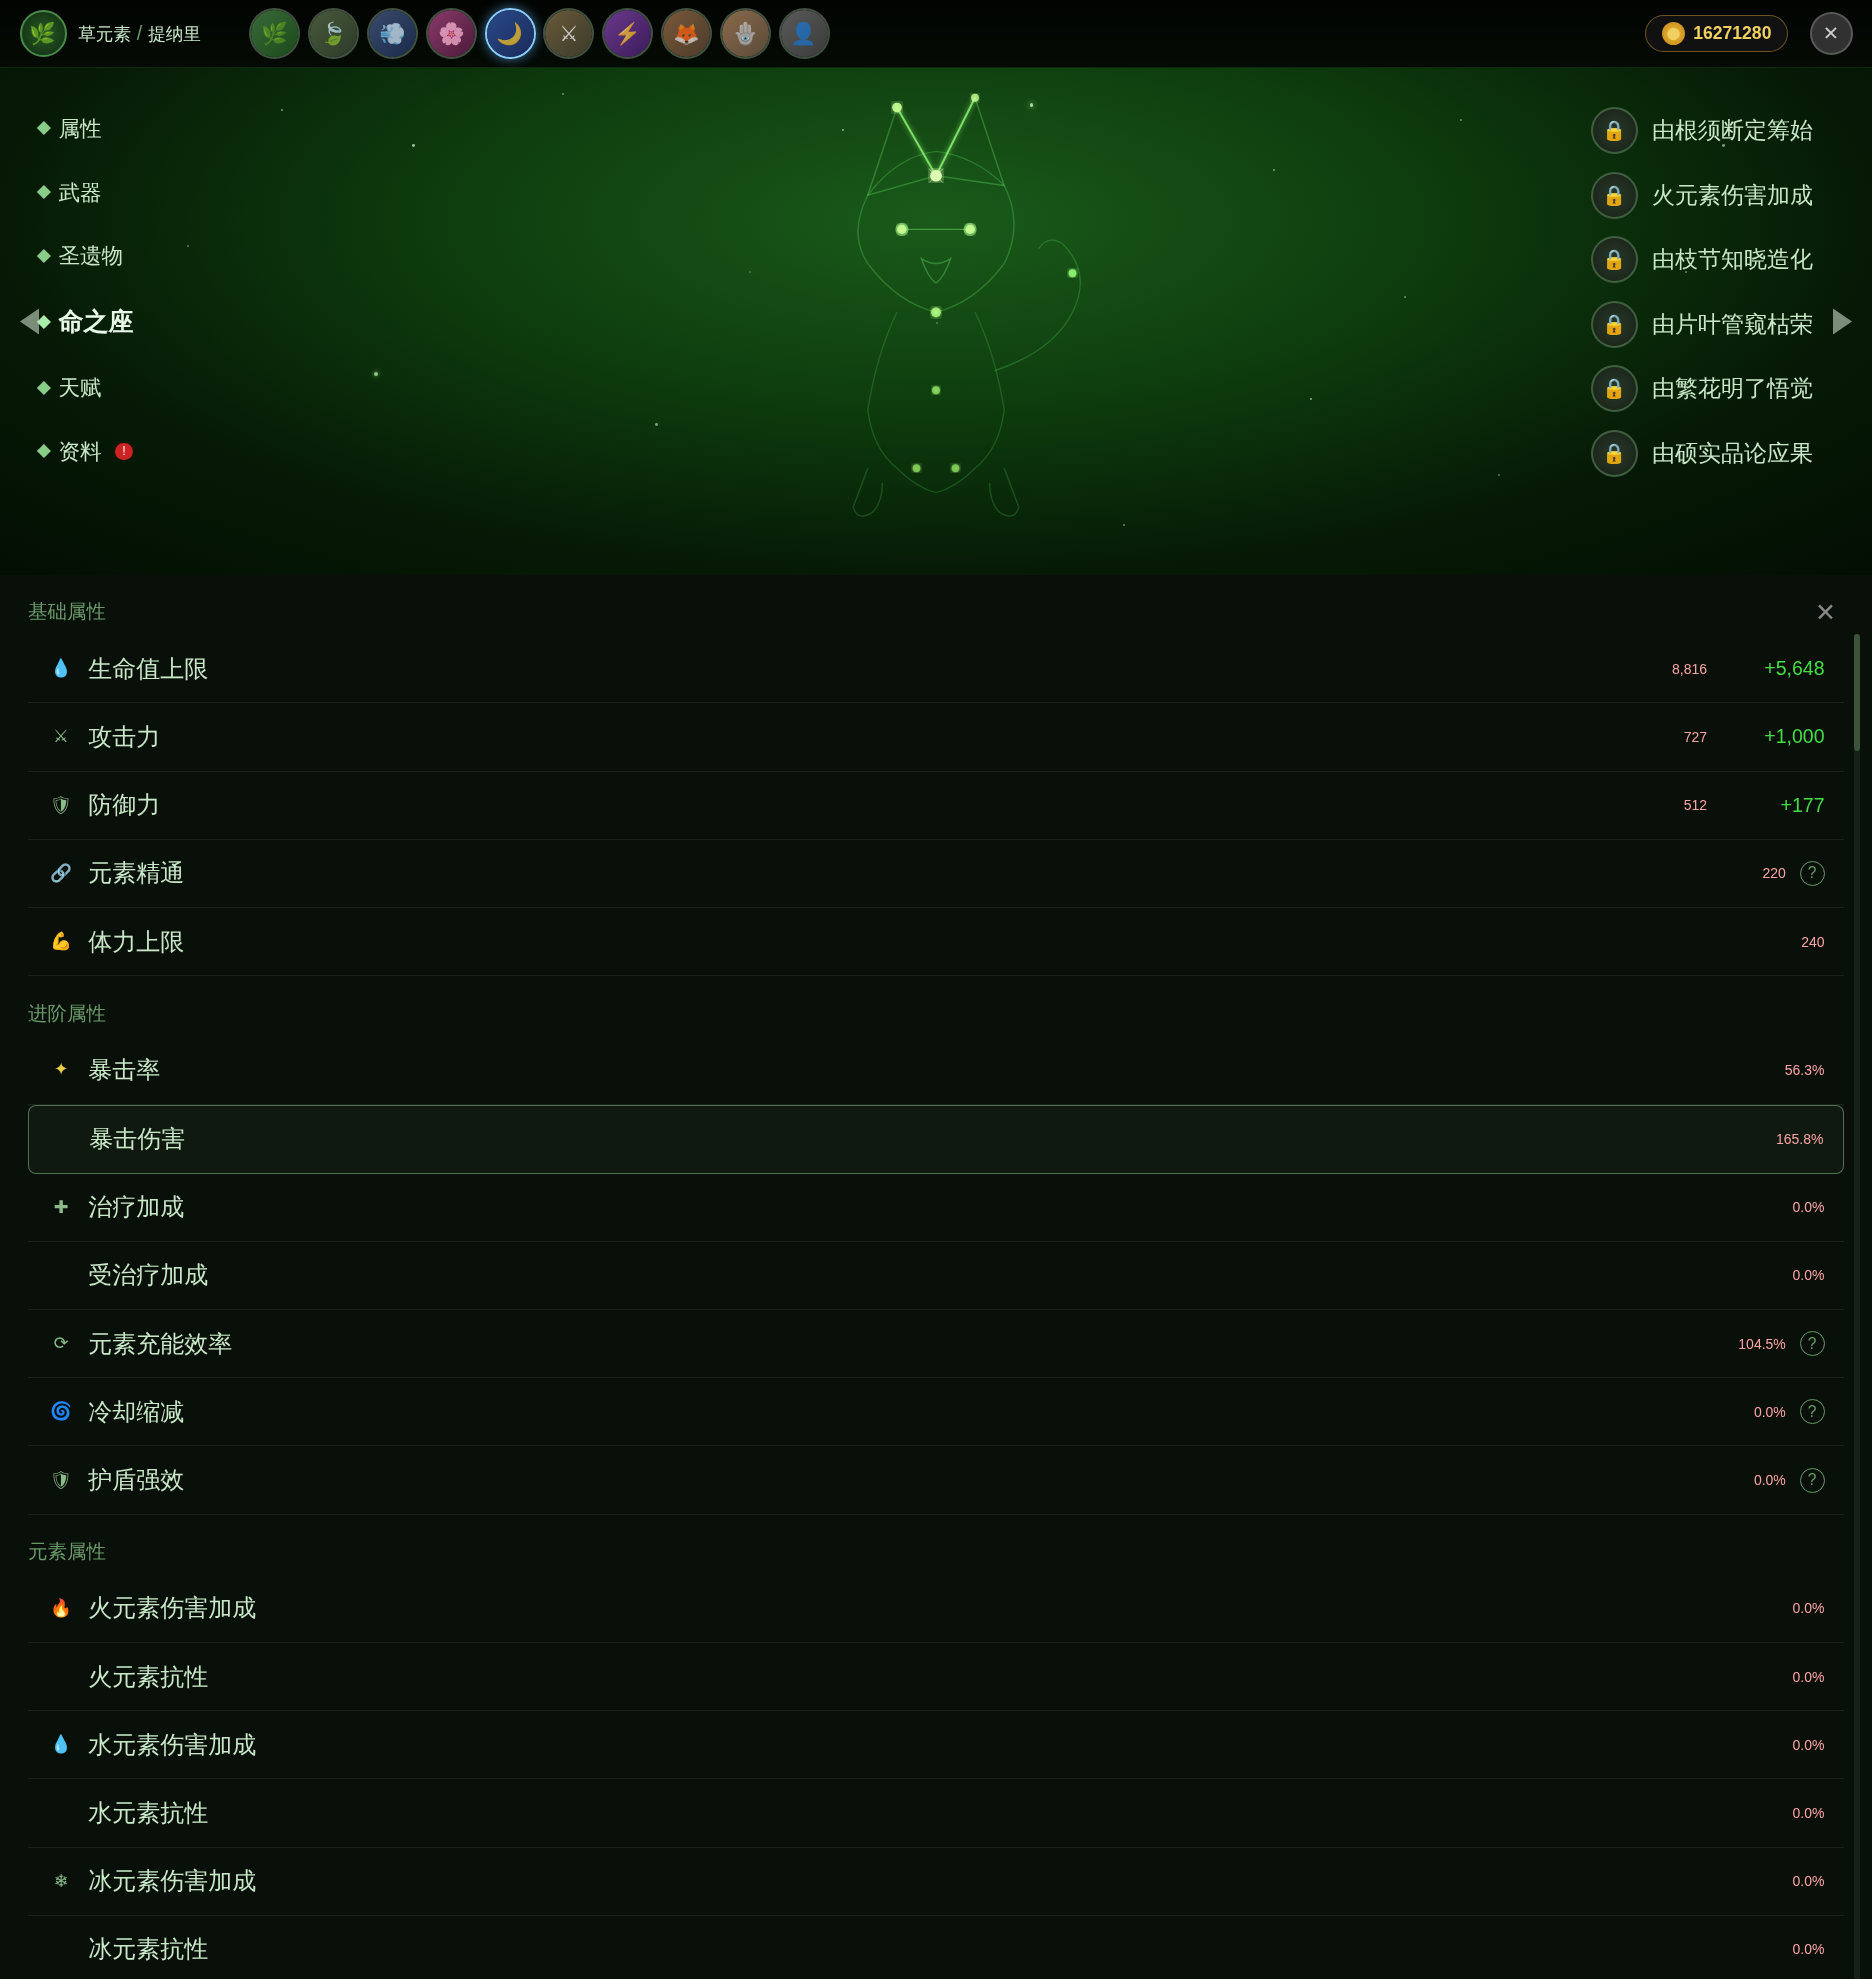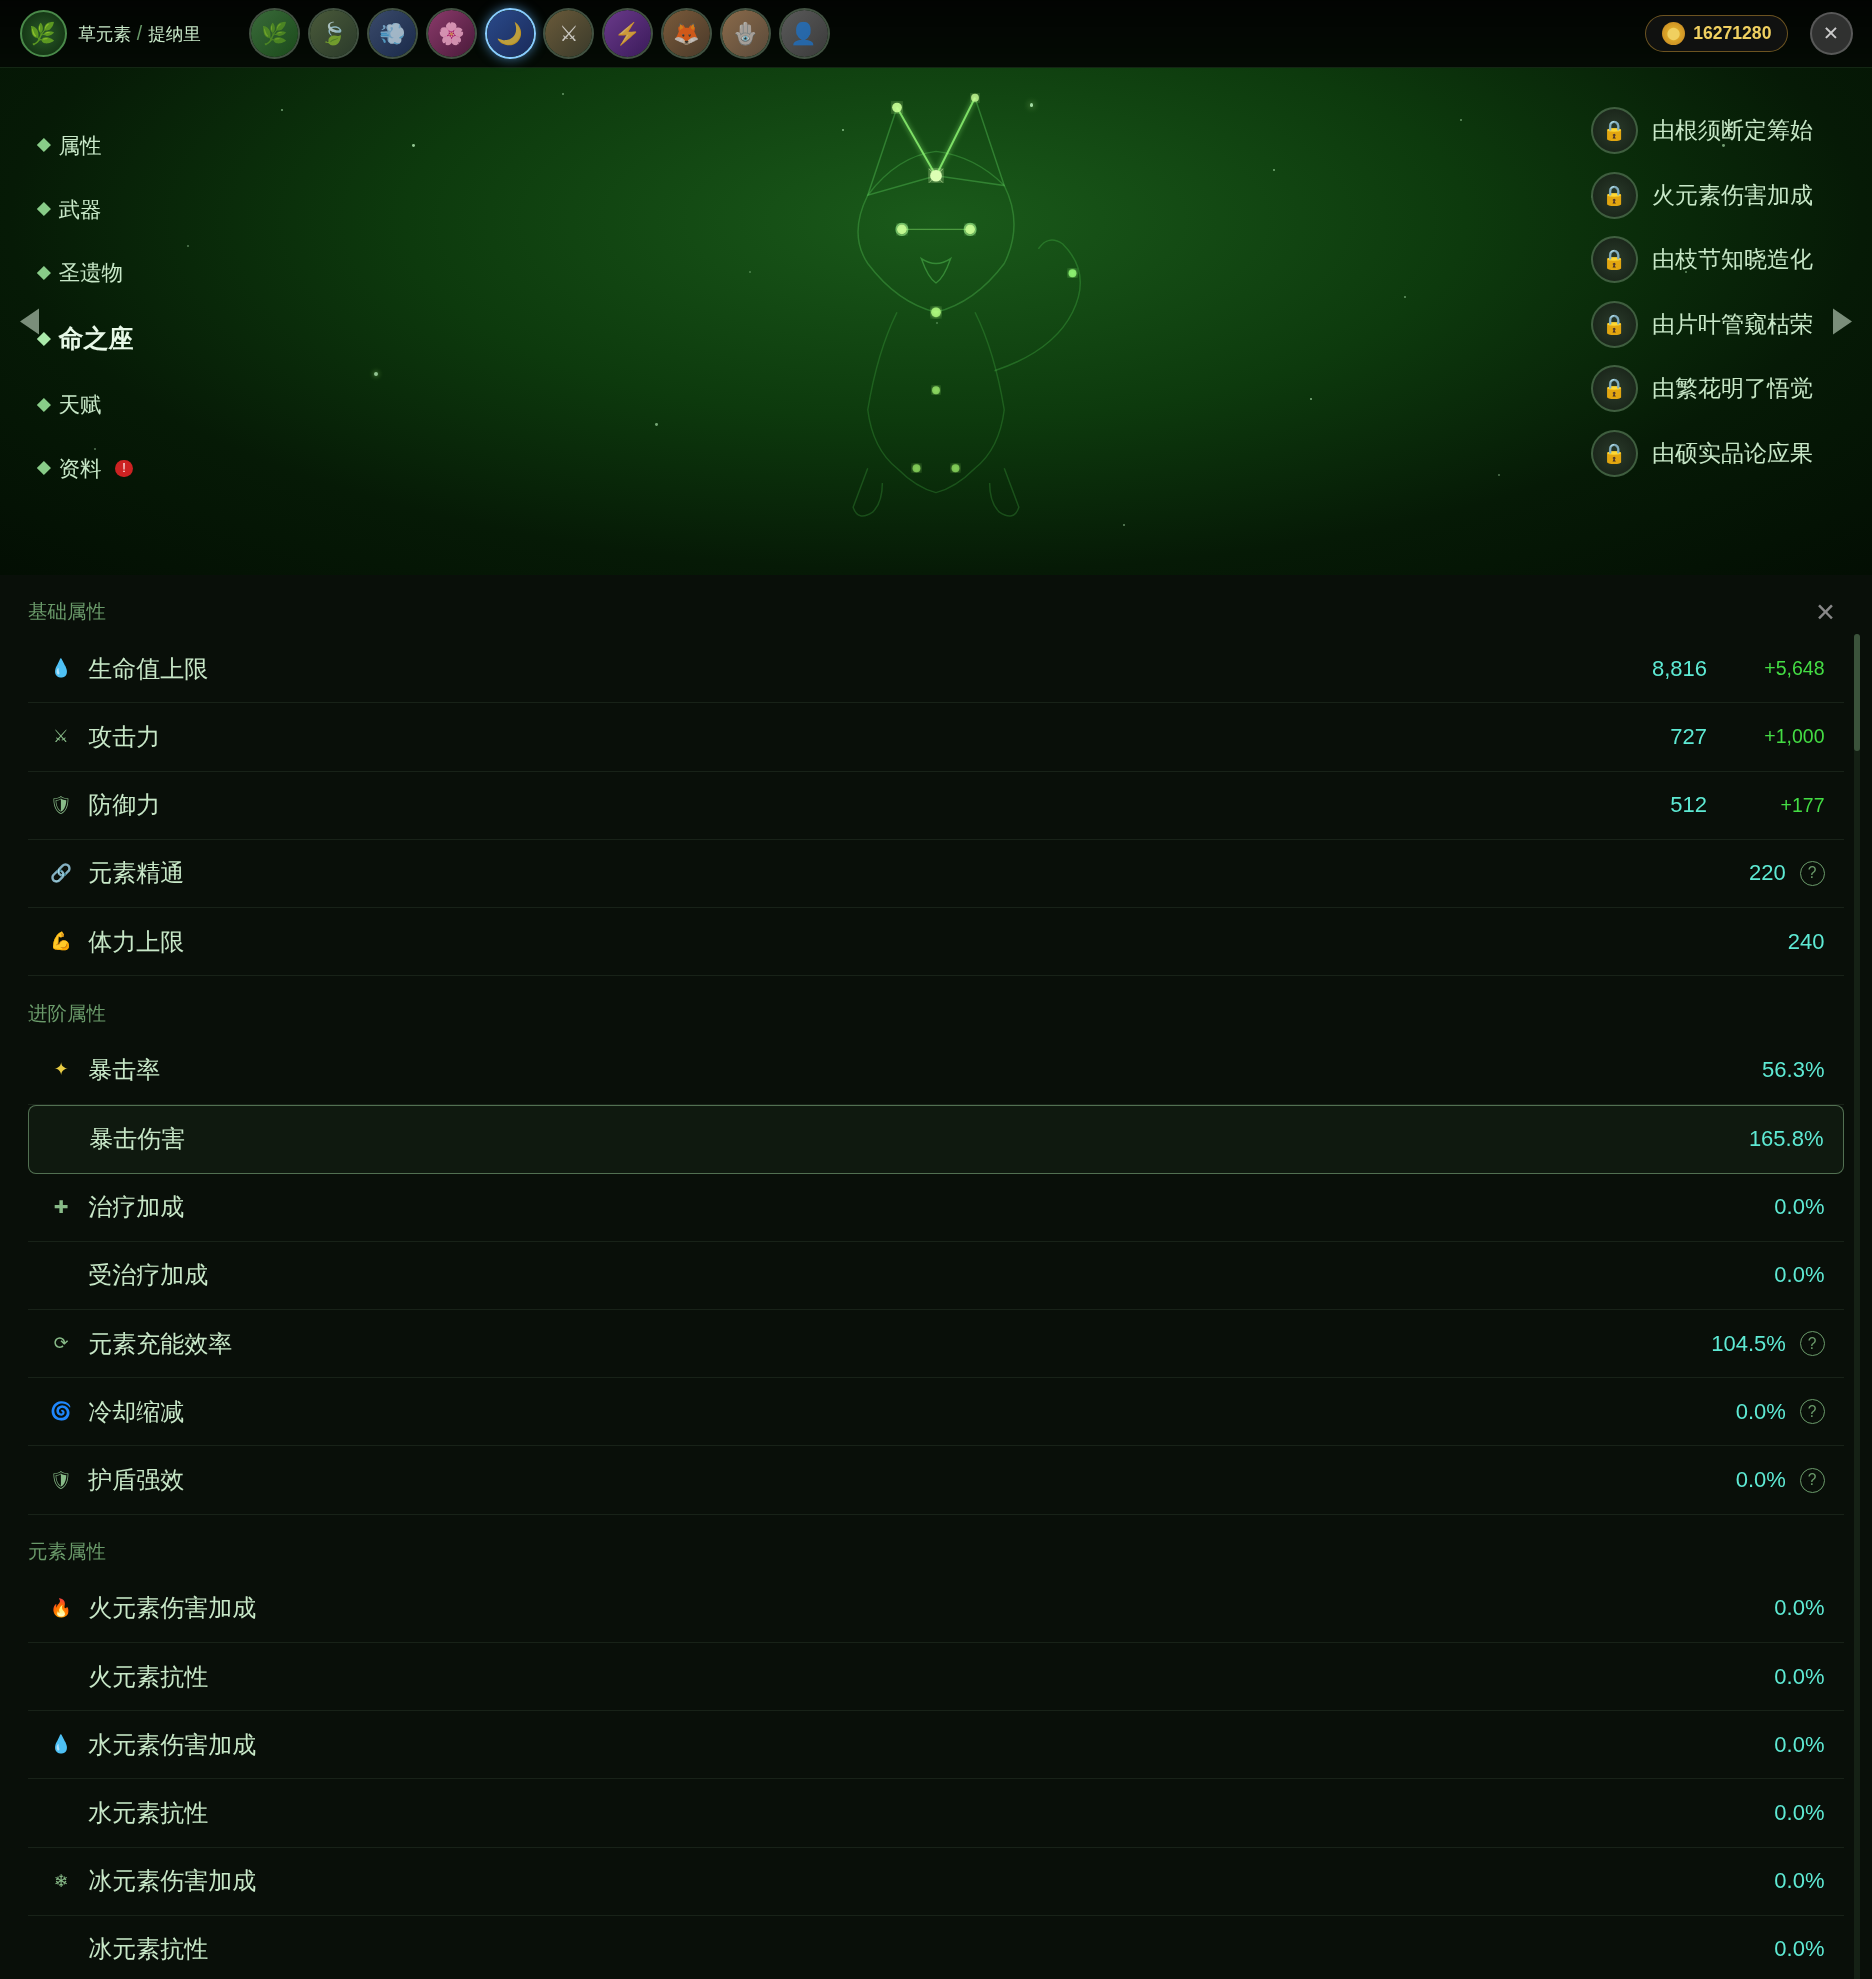--- a/index.html
+++ b/index.html
@@ -155,21 +155,21 @@
     .star {
       position: absolute;
       background: rgba(200,255,200,0.8);
       border-radius: 50%;
     }
 
     
     .side-nav {
       position: absolute;
       left: 39px;
-      top: 59px;
+      top: 42px;
       display: flex;
       flex-direction: column;
       gap: 27px;
       z-index: 5;
     }
     .nav-item {
       display: flex;
       align-items: center;
       gap: 9.8px;
       color: #c8e8c8;
@@ -328,22 +328,22 @@
       color: #88bb88;
       margin-right: 13.7px;
       flex-shrink: 0;
     }
     .stat-name {
       color: #c8e8c8;
       font-size: 24px;
       flex: 1;
     }
     .stat-value {
-      color: #5eead4;
-      font-size: 22px;
+      color: #fca5a5;
+      font-size: 14px;
       min-width: 117px;
       text-align: right;
     }
     .stat-bonus {
       font-size: 19.5px;
       min-width: 98px;
       text-align: right;
       margin-left: 19.5px;
     }
     .stat-bonus.green { color: #44dd44; }

